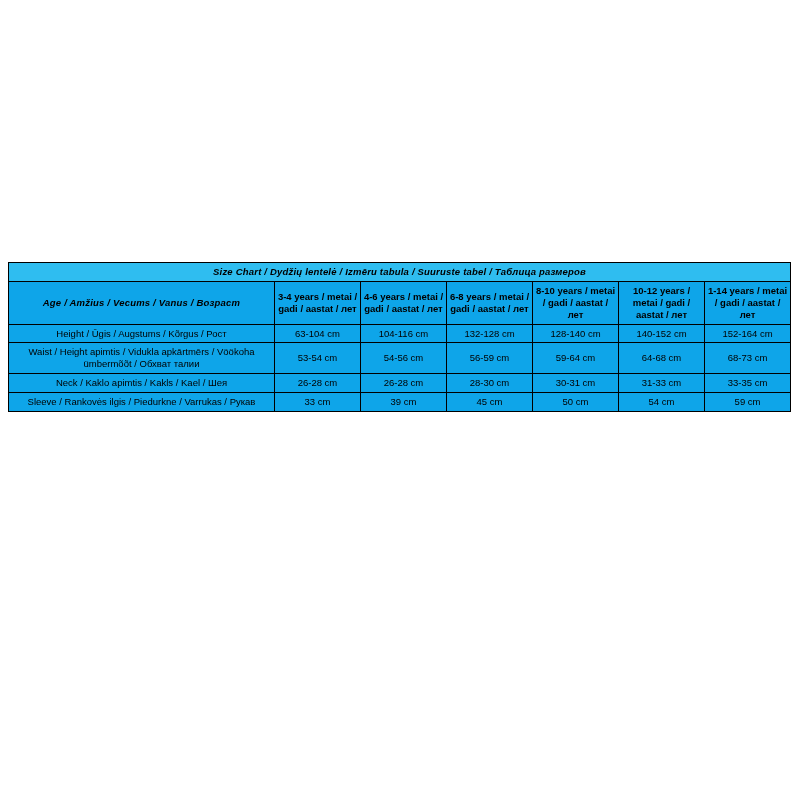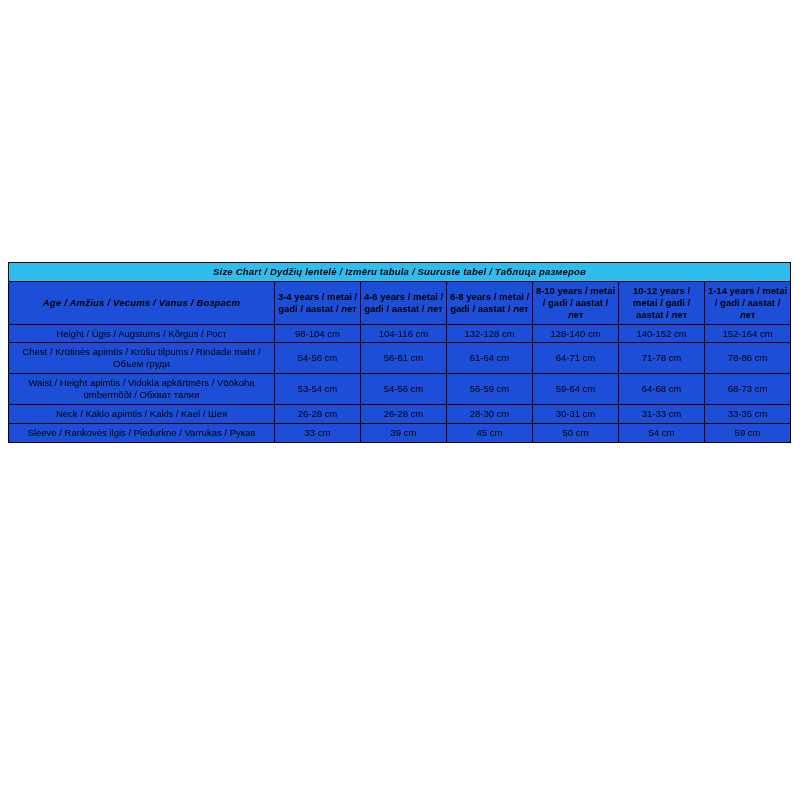--- a/index.html
+++ b/index.html
@@ -19,21 +19,21 @@
   .chart-wrap {
     position: absolute;
     left: 8px;
     top: 262px;
     width: 784px;
   }
   table.size-chart {
     border-collapse: collapse;
     width: 752px;
     table-layout: fixed;
-    background: #1d4ed8;
+    background: #0ea5e9;
   }
   table.size-chart td, table.size-chart th {
     border: 1px solid #000000;
     font-size: 9.5px;
     color: #000000;
     text-align: center;
     vertical-align: middle;
     padding: 3px 2px;
     line-height: 1.25;
   }
@@ -85,35 +85,26 @@
           <td class="label-head">Age / Amžius / Vecums / Vanus / Возраст</td>
           <td>3-4 years / metai / gadi / aastat / лет</td>
           <td>4-6 years / metai / gadi / aastat / лет</td>
           <td>6-8 years / metai / gadi / aastat / лет</td>
           <td>8-10 years / metai / gadi / aastat / лет</td>
           <td>10-12 years / metai / gadi / aastat / лет</td>
           <td>1-14 years / metai / gadi / aastat / лет</td>
         </tr>
         <tr>
           <td class="row-label">Height / Ūgis / Augstums / Kõrgus / Рост</td>
-          <td>98-104 cm</td>
+          <td>63-104 cm</td>
           <td>104-116 cm</td>
           <td>132-128 cm</td>
           <td>128-140 cm</td>
           <td>140-152 cm</td>
           <td>152-164 cm</td>
-        </tr>
-        <tr>
-          <td class="row-label">Chest / Krūtinės apimtis / Krūšu tilpums / Rindade maht / Объем груди</td>
-          <td>54-56 cm</td>
-          <td>56-61 cm</td>
-          <td>61-64 cm</td>
-          <td>64-71 cm</td>
-          <td>71-78 cm</td>
-          <td>78-86 cm</td>
         </tr>
         <tr>
           <td class="row-label">Waist / Height apimtis / Vidukla apkārtmērs / Vöökoha ümbermõõt / Обхват талии</td>
           <td>53-54 cm</td>
           <td>54-56 cm</td>
           <td>56-59 cm</td>
           <td>59-64 cm</td>
           <td>64-68 cm</td>
           <td>68-73 cm</td>
         </tr>

